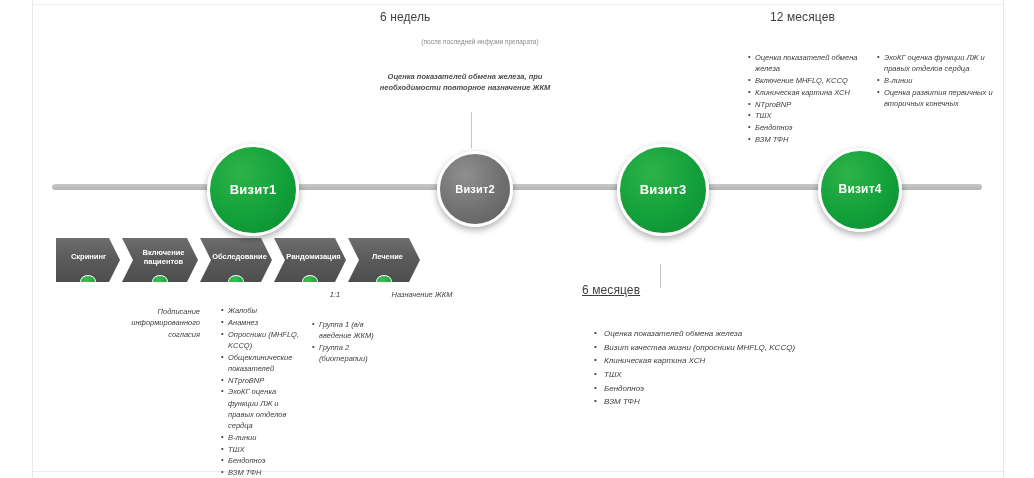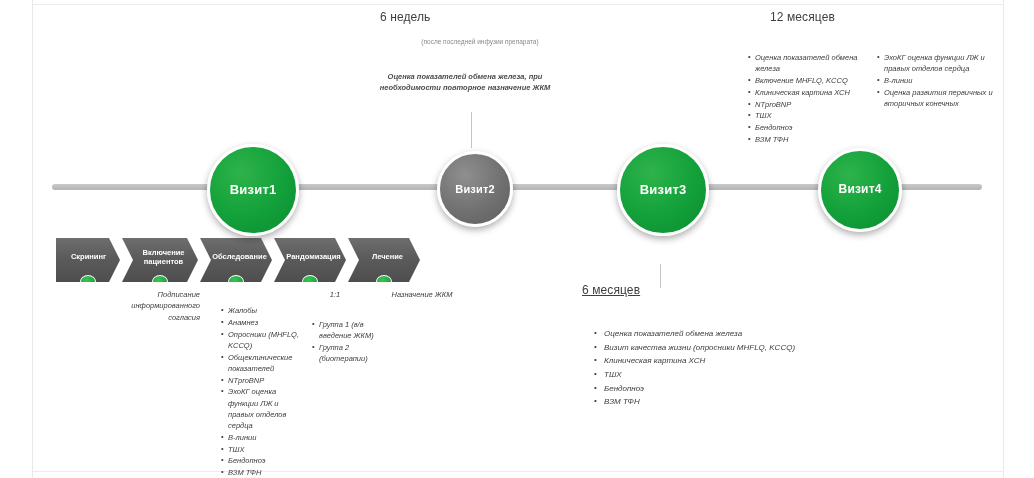--- a/index.html
+++ b/index.html
@@ -164,21 +164,21 @@
       <div class="chev w4">
         <span>Рандомизация</span>
         <span class="dot"></span>
       </div>
       <div class="chev w5">
         <span>Лечение</span>
         <span class="dot"></span>
       </div>
     </div>
 
-  <div class="plain" style="left:128px;top:289px;width:72px;">Подписание информированного согласия</div>
+  <div class="plain" style="left:128px;top:306px;width:72px;">Подписание информированного согласия</div>
 
   <ul class="blist" id="baseline-list" style="left:205px;top:289px;width:78px;">
       <li>Жалобы</li>
       <li>Анамнез</li>
       <li>Опросники (MHFLQ, KCCQ)</li>
       <li>Общеклинические показателей</li>
       <li>NTproBNP</li>
       <li>ЭхоКГ оценка функции ЛЖ и правых отделов сердца</li>
       <li>B-линии</li>
       <li>ТШХ</li>

